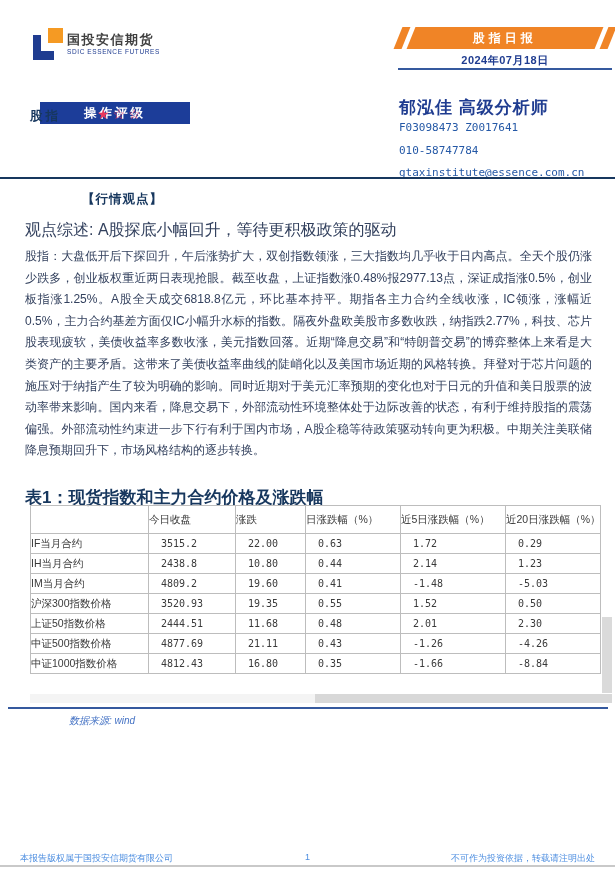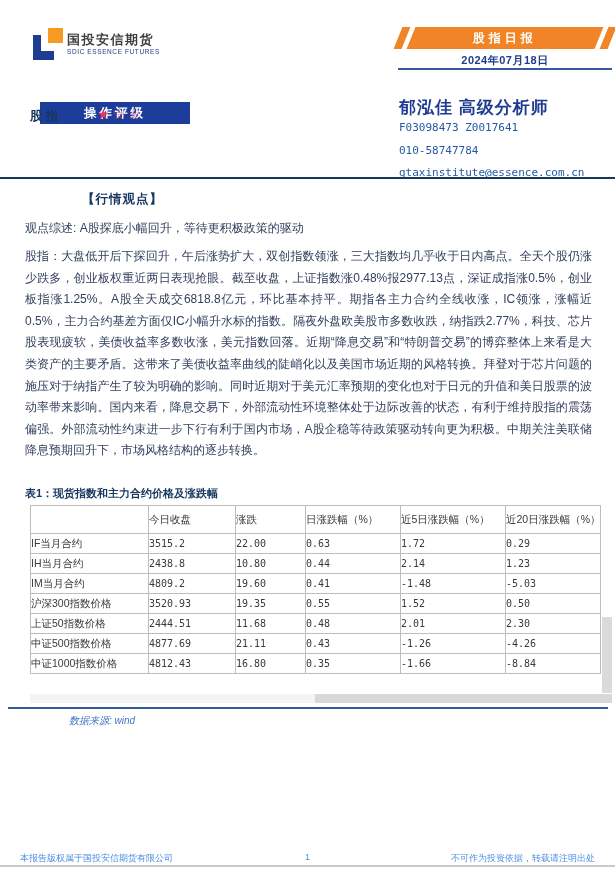--- a/index.html
+++ b/index.html
@@ -39,32 +39,32 @@
   .analyst-name { left:399px; top:96px; font-size:17px; font-weight:bold; color:#1f3c90; letter-spacing:1px; }
   .analyst-mono { font-family:"DejaVu Sans Mono", monospace; font-size:11px; color:#2458a6; }
   .analyst-codes { left:399px; top:121px; }
   .analyst-phone { left:399px; top:144px; }
   .analyst-email { left:399px; top:166px; }
 
   .header-rule { left:0; top:177px; width:615px; height:2px; background:#17375e; }
 
   
   .views-header { left:38px; top:191px; font-size:12.5px; font-weight:bold; color:#17375e; letter-spacing:1px;margin-left:44px; }
-  .summary { left:25px; top:220px; width:567px; font-size:12px; color:#33415e; }
+  .summary { left:25px; top:220px; width:567px; font-size:16px; color:#33415e; }
   .body-text { left:25px; top:246px; width:567px; font-size:12px; line-height:21.6px;
     text-align:justify; color:#33415e; }
 
   
-  .table-title { left:25px; top:486px; font-size:11px; font-weight:bold; color:#17375e; }
+  .table-title { left:25px; top:486px; font-size:17px; font-weight:bold; color:#17375e; }
   .tbl-wrap { left:30px; top:505px; width:570px; }
   table { width:100%; border-collapse:collapse; table-layout:fixed; }
   th, td { border:1px solid #bdbdbd; text-align:left; color:#3a3a3a; overflow:hidden; white-space:nowrap; }
   th { height:28px; font-size:10.5px; font-weight:normal; }
   td { height:20px; font-size:10.5px; }
-  td.num { font-family:"DejaVu Sans Mono", monospace; font-size:10px; }
+  td.num { font-family:"DejaVu Sans Mono", monospace; font-size:10px;padding-left:12px; }
   col.c0 { width:118px; } col.c1 { width:87px; } col.c2 { width:70px; }
   col.c3 { width:95px; }  col.c4 { width:105px; } col.c5 { width:95px; }
 
   .hscroll-track { left:30px; top:694px; width:582px; height:9px; background:#f4f4f4; }
   .hscroll-thumb { left:315px; top:694px; width:297px; height:9px; background:#d8d8d8; }
   .vscroll-thumb { left:602px; top:617px; width:10px; height:76px; background:#dadada; }
 
   .source-rule { left:8px; top:707px; width:600px; height:1.5px; background:#35599e; }
   .data-source { left:25px; top:714px; font-size:10px; font-style:italic; color:#4472c4;margin-left:44px; }
 

